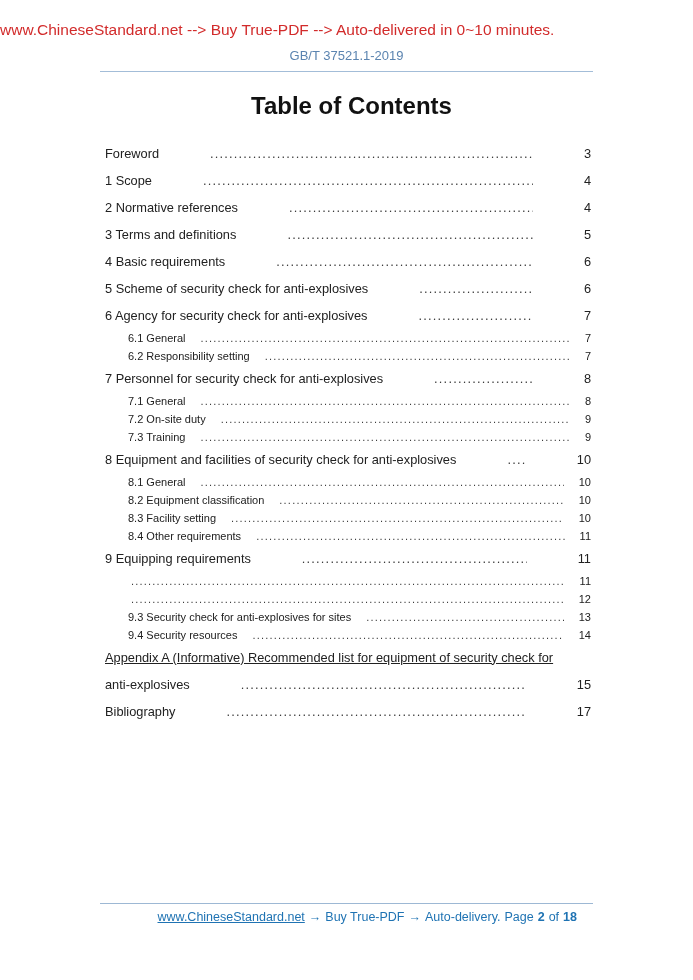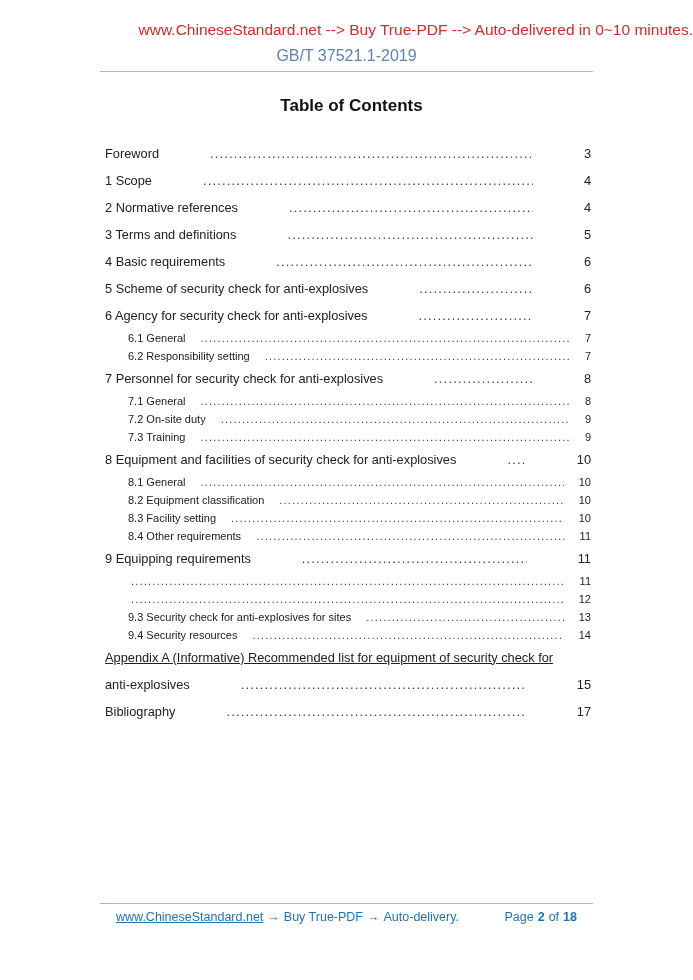--- a/index.html
+++ b/index.html
@@ -2,54 +2,54 @@
 <html><head>
 <meta charset="utf-8">
 <style>
   html,body{margin:0;padding:0;}
   body{
     width:693px;height:980px;position:relative;background:#ffffff;
     font-family:"Liberation Sans","DejaVu Sans",sans-serif;color:#212121;
     overflow:hidden;
   }
   .banner{
-    margin-top:21px;text-align:right;color:#d22b2b;
+    margin-top:21px;text-align:left;color:#d22b2b;
     font-size:15.5px;line-height:17px;
   }
   .doc-code{
     margin-top:11px;text-align:center;color:#5b84b0;
-    font-size:16px;line-height:13px;
+    font-size:13px;line-height:13px;
   }
   .header-rule{
     width:493px;margin:9px auto 0 auto;border:0;
     border-top:1px solid #a3bdd8;height:0;
   }
   .page-title{
-    margin:23px 0 0 10px;text-align:center;font-size:17px;
+    margin:23px 0 0 10px;text-align:center;font-size:24px;
     font-weight:bold;color:#111;line-height:21px;
   }
   .toc{
     margin:24px 102px 0 105px;
   }
   .toc-row{
     display:flex;align-items:baseline;white-space:nowrap;
   }
   .toc-row.level1{font-size:12.8px;line-height:14px;padding:6.5px 0;gap:48px;}
   .toc-row.level2{font-size:11px;line-height:13px;padding:2.5px 0;margin-left:23px;gap:12px;}
   .toc-label{flex:0 0 auto;}
   .leader{
     flex:1 1 auto;overflow:hidden;white-space:nowrap;
     margin:0 3px 0 3px;color:#3c3c3c;letter-spacing:1.2px;
   }
   .toc-page{flex:0 0 auto;text-align:right;}
   .toc-row.nodots .toc-label{white-space:normal;text-decoration:underline;}
   .footer{
     position:absolute;top:903px;left:100px;right:100px;
     border-top:1px solid #9db8d4;padding:6px 16px 0 16px;
-    display:flex;justify-content:space-between;align-items:baseline;
+    display:flex;justify-content:flex-end;align-items:baseline;
     color:#1f73b3;font-size:12.5px;line-height:15px;
   }
   .footer a{color:#1f73b3;text-decoration:underline;cursor:pointer;}
   .footer .arrow{margin:0 4px;}
   .footer-right span{margin-left:4px;margin-top:36px;}
   .footer-right .pg-num{font-weight:bold;}
 </style>
 </head>
 <body>
 

